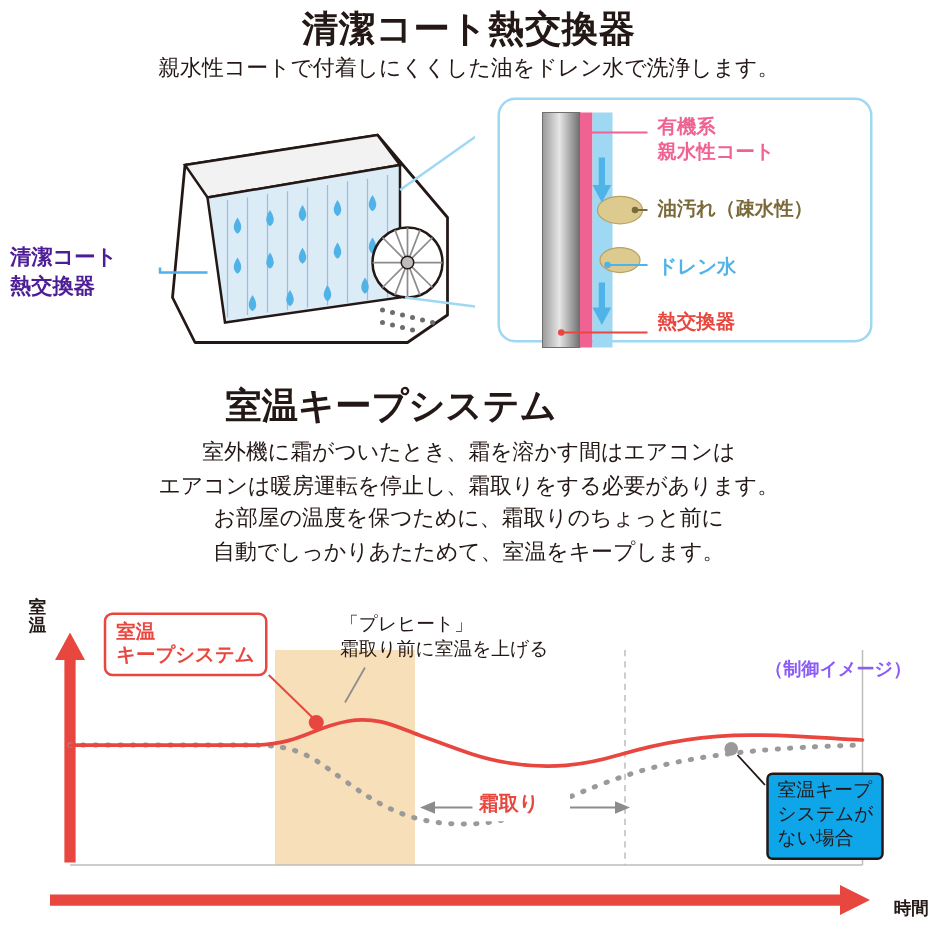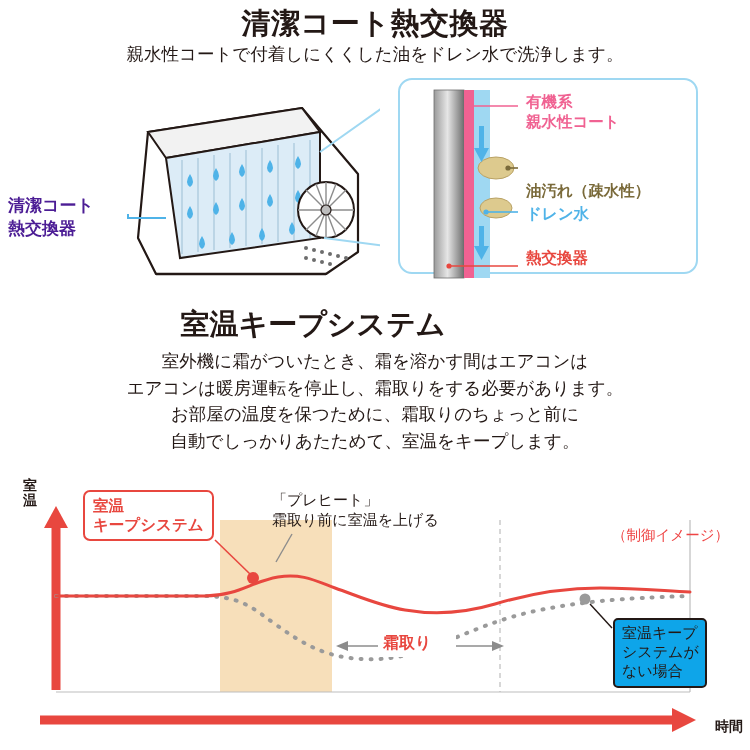--- a/index.html
+++ b/index.html
@@ -36,21 +36,21 @@
   }
 
   
   .zoom-panel {
     position: absolute; left: 398px; top: 78px; width: 300px; height: 196px;
     border: 2px solid #9fd8f2; border-radius: 14px; background: #ffffff;
   }
   .zoom-labels { position:absolute; left:0; top:0; width:300px; height:212px; }
   .zl { position:absolute; font-size:15.5px; line-height:1.3; font-weight:bold; }
   .zl.organic { left:126px; top:12px; color:#f06292; }
-  .zl.oil { left:126px; top:78px; color:#7a6a3a;margin-top:23px; }
+  .zl.oil { left:126px; top:78px; color:#7a6a3a; }
   .zl.drain { left:126px; top:124px; color:#4fb3e8; }
   .zl.hx { left:126px; top:168px; color:#e8473f; }
 
   
   .sec2-title {
     position: absolute; top: 305px; left: 0; width: 626px;
     text-align: center; font-size: 29px; font-weight: bold; color: #231815;
   }
   .sec2-body {
     position: absolute; top: 348px; left: 0; width: 750px;
@@ -75,21 +75,21 @@
     padding: 4px 8px 5px 8px;
     font-size: 15.5px; font-weight: bold; color: #e8473f; line-height: 1.24;
     text-align: left;
   }
   .preheat-text {
     position: absolute; left: 272px; top: 12px;
     font-size: 15px; color: #231815; line-height: 1.3;
   }
   .ctrl-image {
     position: absolute; left: 612px; top: 48px;
-    font-size: 14.5px; color: #ef4444;
+    font-size: 14.5px; color: #8b5cf6; font-weight: bold;
   }
   .frost-text {
     position: absolute; left: 383px; top: 155px;
     font-size: 16px; color: #e8473f; font-weight: bold;
   }
   .callout-nokeep {
     position: absolute; left: 613px; top: 140px;
     border: 2px solid #231815; border-radius: 5px; background:#0ea5e9;
     padding: 4px 6px 5px 7px;
     font-size: 15px; color: #231815; line-height: 1.26; text-align: left;

